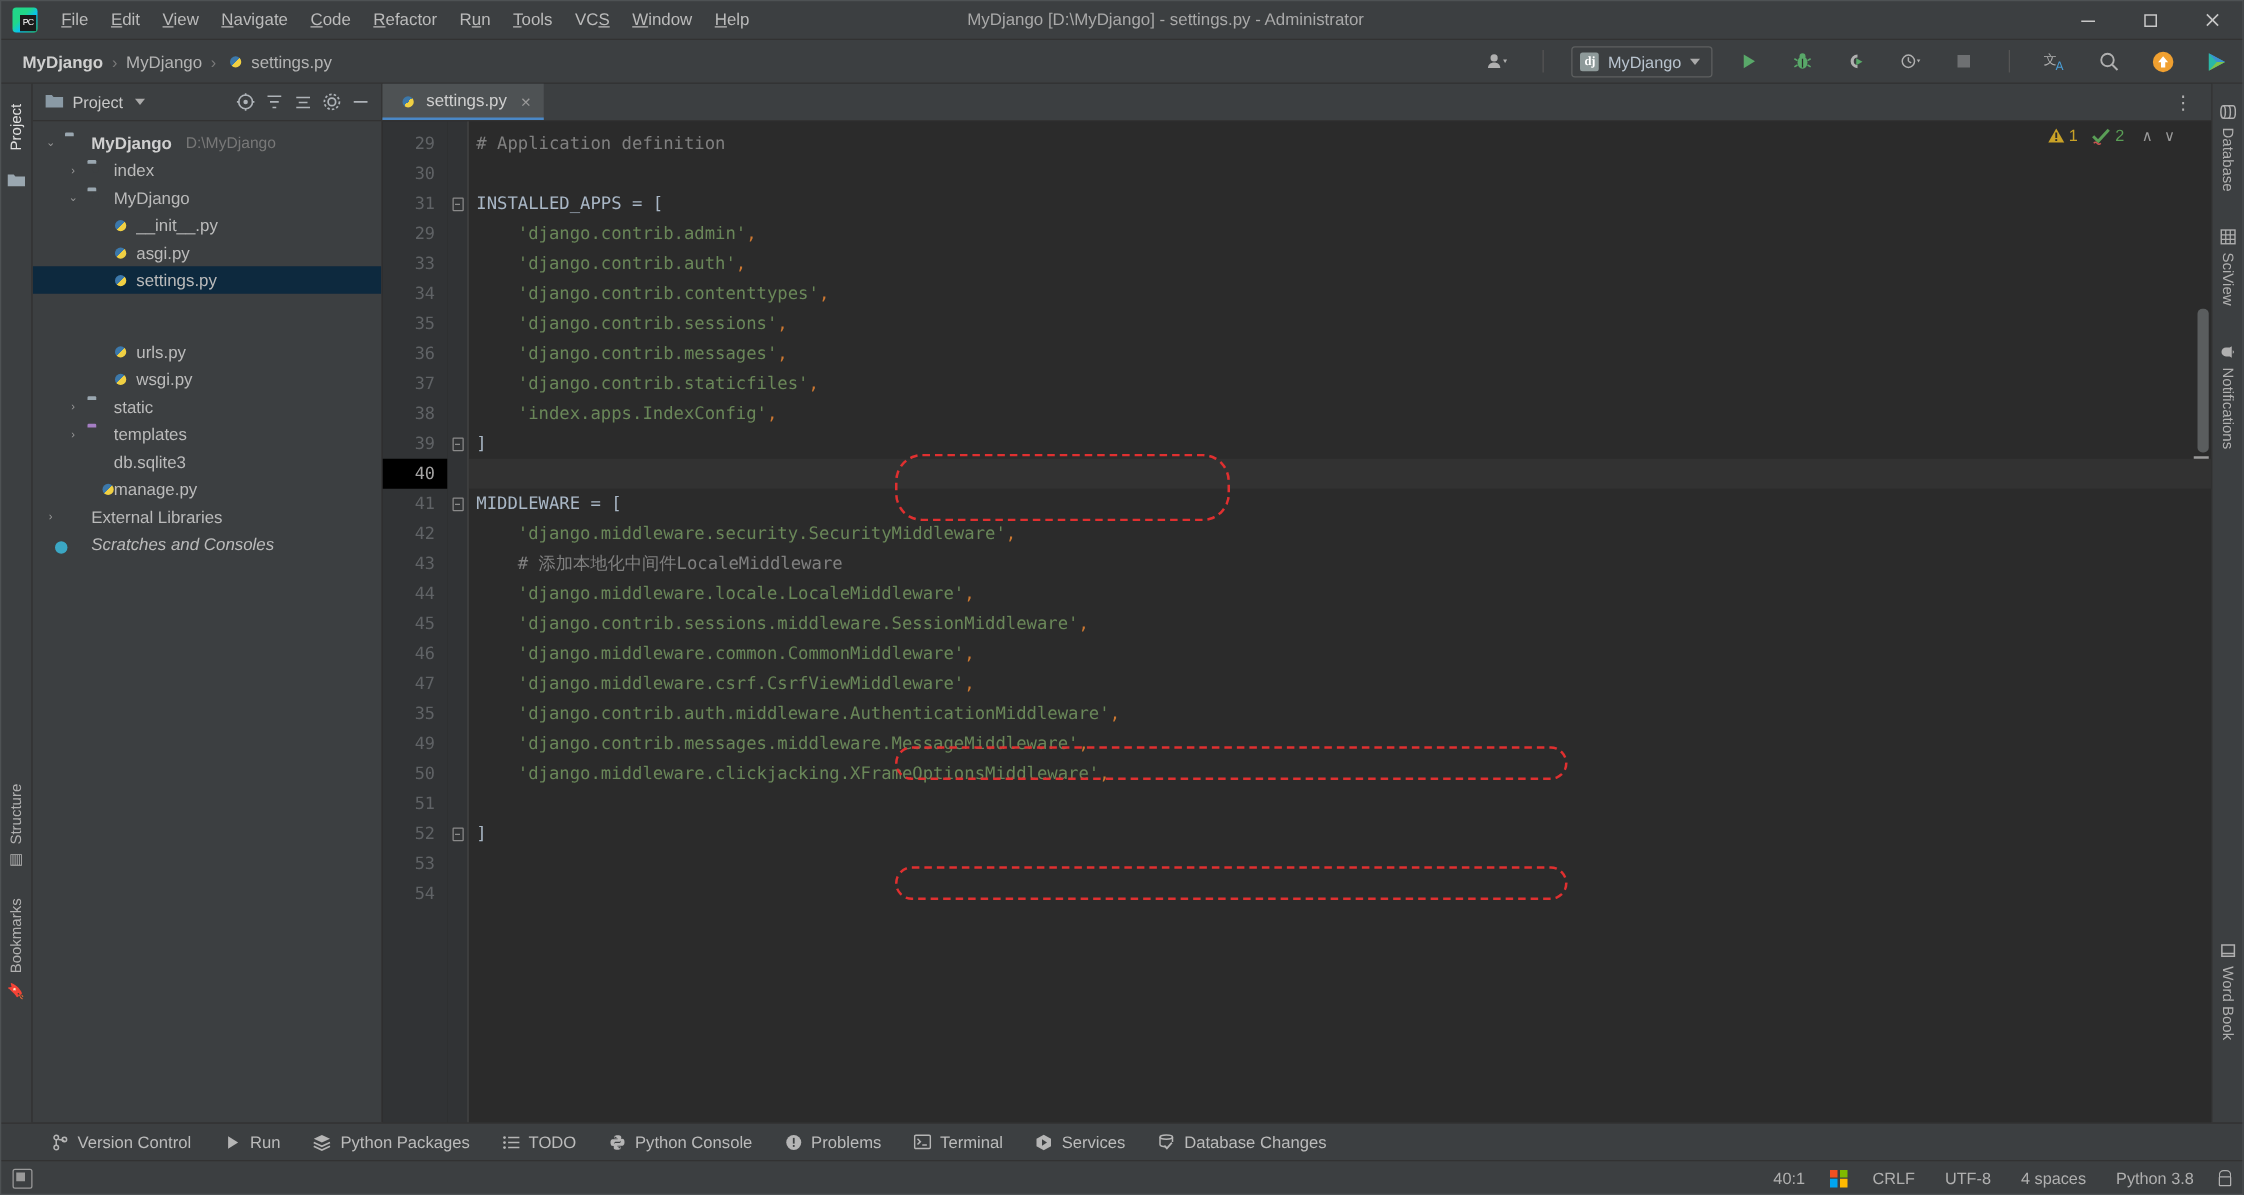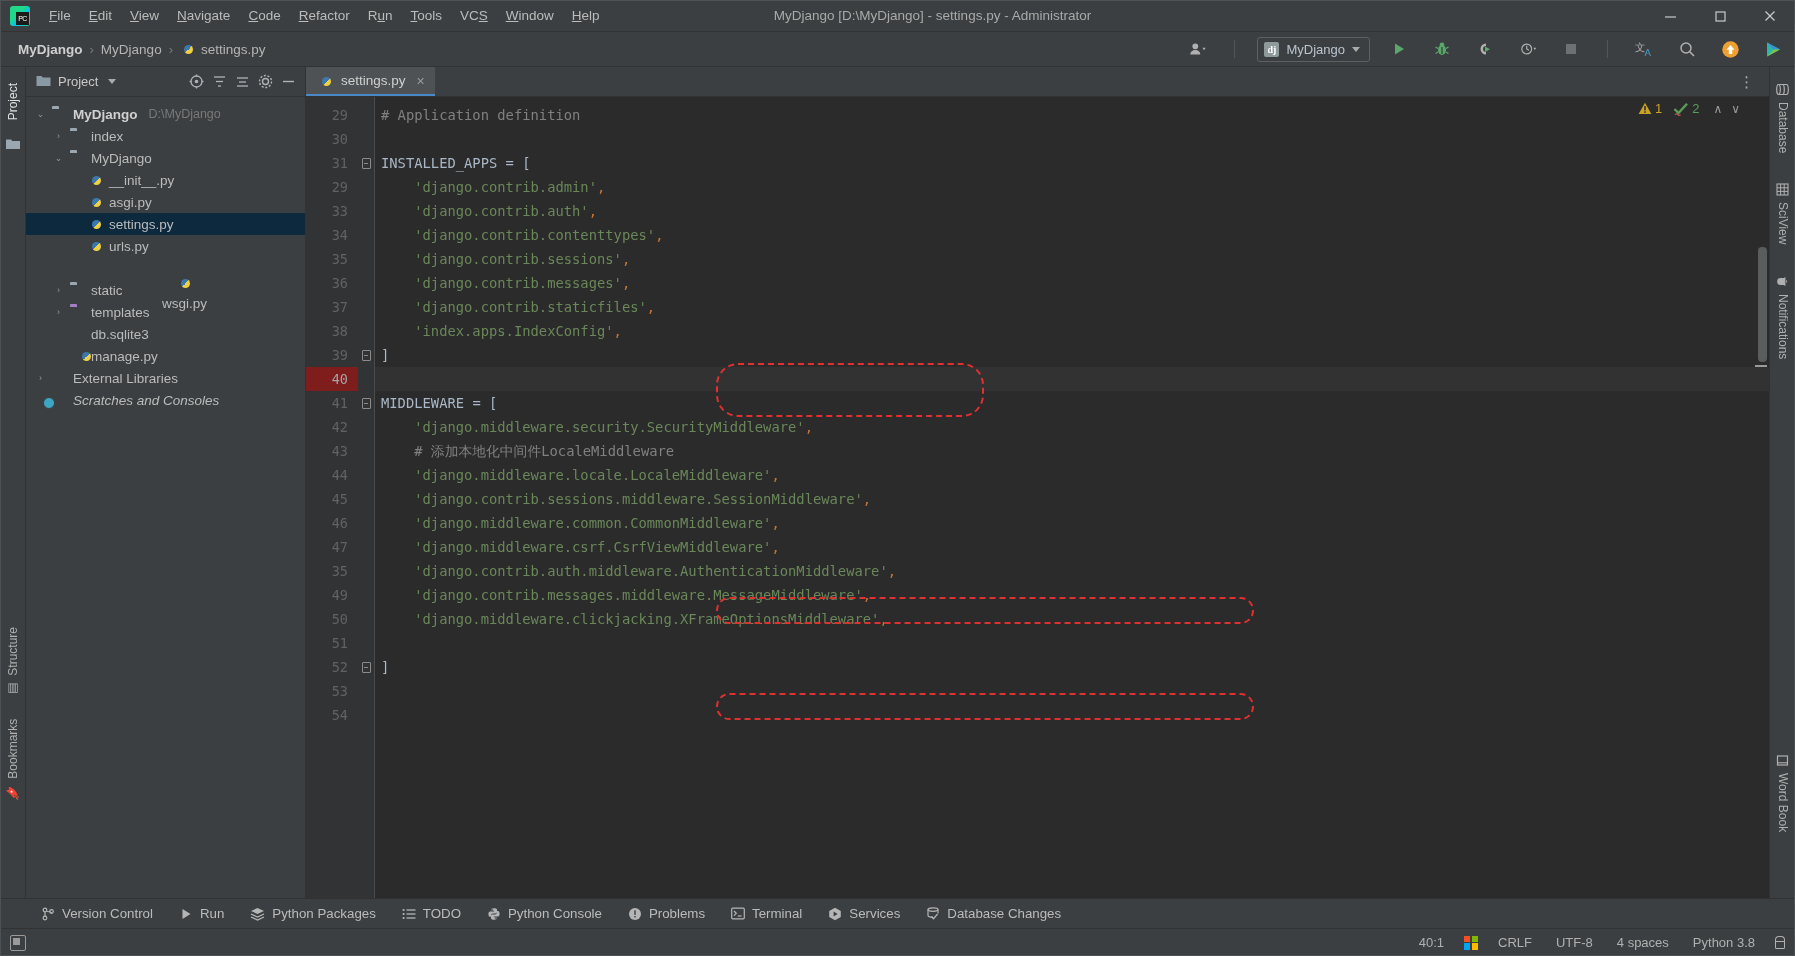--- a/index.html
+++ b/index.html
@@ -214,21 +214,21 @@
   .tabbar-right { margin-left: auto; display: flex; align-items: center; padding-right: 8px; }
   .kebab { color: #b0b0b0; font-size: 15px; letter-spacing: 1px; padding: 0 6px; }
 
   .code-wrap { flex: 1; display: flex; position: relative; min-height: 0; overflow: hidden; }
   .gutter {
     width: 52px; flex: 0 0 52px; background: #313335; color: #606366;
     font-family: "DejaVu Sans Mono", monospace; font-size: 13.5px;
     text-align: right; padding-top: 6px; position: relative;
   }
   .gline { height: 24px; line-height: 24px; padding-right: 10px; }
-  .gline.cur { color: #a4a3a3; background: #7f1d1d; }
+  .gline.cur { color: #a4a3a3; background: #000000; }
   .foldcol {
     width: 17px; flex: 0 0 17px; background: #313335; padding-top: 6px;
     position: relative; border-right: 1px solid #4b4b4b;
   }
   .fold { height: 24px; display: flex; align-items: center; justify-content: center; }
   .fold-minus {
     width: 9px; height: 11px; border: 1px solid #8a8a8a; border-radius: 1px;
     position: relative; background: #313335;
   }
   .fold-minus::after {
@@ -551,26 +551,26 @@
           <div class="tnode" style="padding-left: 44px;">
             <span class="twist"></span>
             <span class="ic"><span class="ic-py"></span></span>
             <span class="tlabel">asgi.py</span>
           </div>
           <div class="tnode selected" style="padding-left: 44px;">
             <span class="twist"></span>
             <span class="ic"><span class="ic-py"></span></span>
             <span class="tlabel">settings.py</span>
           </div>
-          <div class="tnode" style="padding-left: 44px;">
+          <div class="tnode" style="padding-left: 44px; margin-top: 35px;">
             <span class="twist"></span>
             <span class="ic"><span class="ic-py"></span></span>
             <span class="tlabel">urls.py</span>
           </div>
-          <div class="tnode" style="padding-left: 44px; flex-direction: column;">
+          <div class="tnode" style="padding-left: 44px;">
             <span class="twist"></span>
             <span class="ic"><span class="ic-py"></span></span>
             <span class="tlabel">wsgi.py</span>
           </div>
           <div class="tnode" style="padding-left: 26px;">
             <span class="twist">›</span>
             <span class="ic"><span class="ic-folder"></span></span>
             <span class="tlabel">static</span>
           </div>
           <div class="tnode" style="padding-left: 26px;">

